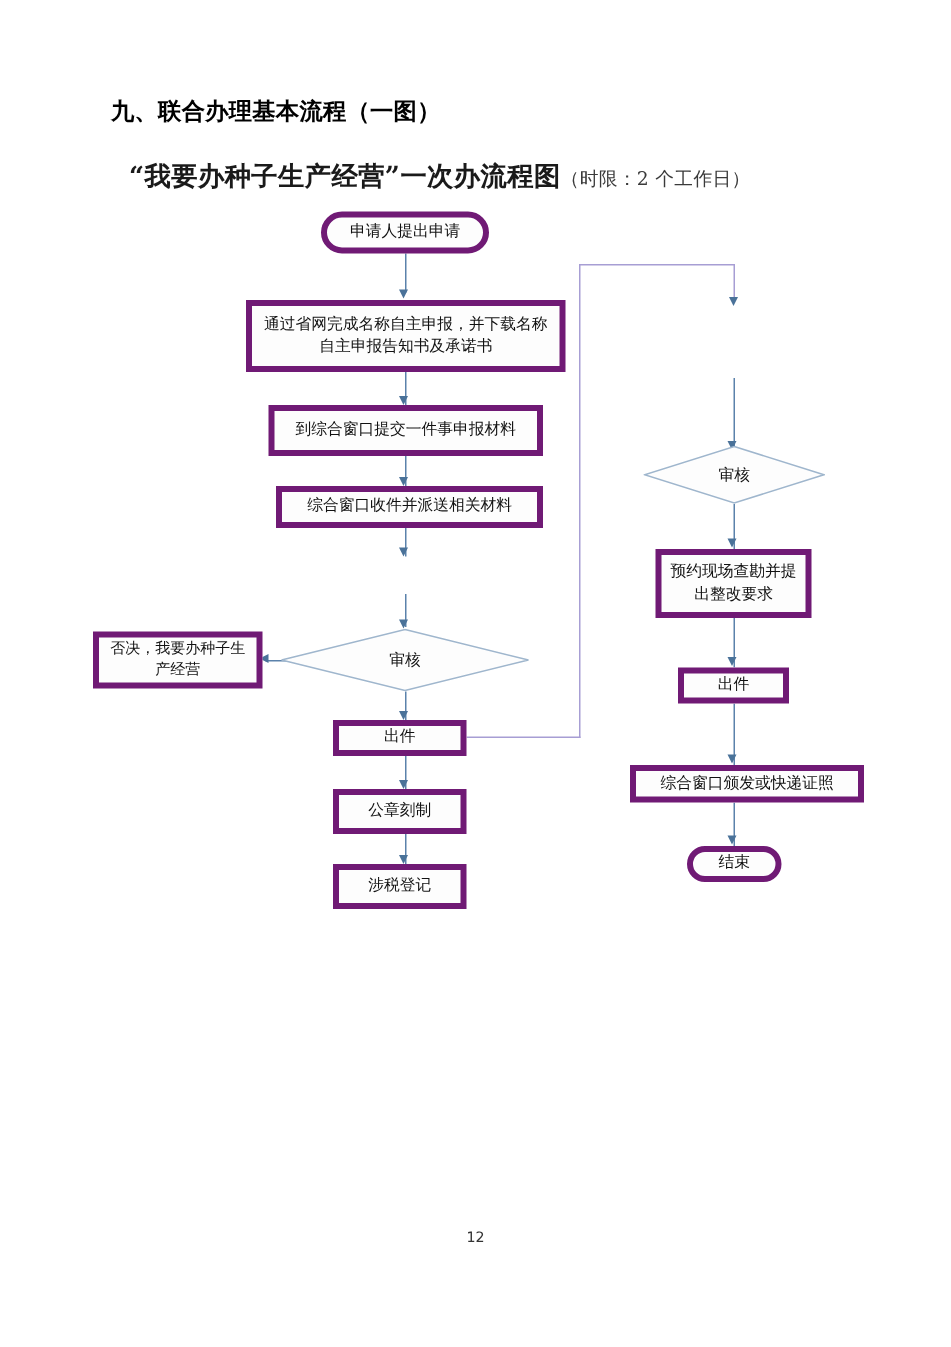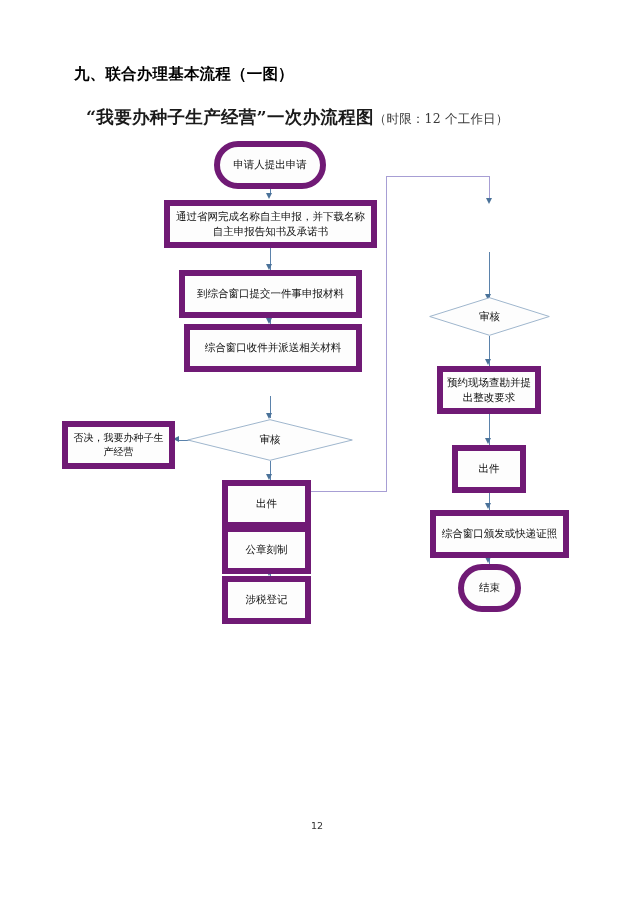--- a/index.html
+++ b/index.html
@@ -59,30 +59,30 @@
     font-family: "DejaVu Sans", "Liberation Sans", sans-serif;
     font-size: 9.5px;
     color: #333333;
   }
 
   
   .node {
     position: absolute;
     box-sizing: border-box;
     background: #fdfdfd;
-    border: 6px solid #701a75;
+    border: 4px solid #701a75;
     display: flex;
     align-items: center;
     justify-content: center;
     text-align: center;
     font-family: "DejaVu Serif", "Liberation Serif", serif;
     font-size: 10.5px;
     line-height: 1.45;
     color: #111111;
-    padding: 18px 3px;
+    padding: 8px 3px;
   }
   .node.stadium {
     border-radius: 999px;
   }
   .node.small-text {
     font-size: 10px;
   }
 
   
   .diamond {
@@ -140,21 +140,21 @@
     border-right: 6px solid #4a7299;
   }
 </style>
 </head>
 <body>
 
 <div id="page">
 
   <div class="heading-1">九、联合办理基本流程（一图）</div>
   <div class="heading-2">
-    <span class="main">“我要办种子生产经营”一次办流程图</span><span class="paren">（时限：12 个工作日）</span>
+    <span class="main">“我要办种子生产经营”一次办流程图</span><span class="paren">（时限：2 个工作日）</span>
   </div>
 
   <div class="line-v" style="left:270px; top:169px; height:26px;"></div>
   <div class="arrow-down" style="left:266.4px; top:193px;"></div>
 
   <div class="line-v" style="left:270px; top:248px; height:22px;"></div>
   <div class="arrow-down" style="left:266.4px; top:264px;"></div>
 
   <div class="line-v" style="left:270px; top:304px; height:20px;"></div>
   <div class="arrow-down" style="left:266.4px; top:318px;"></div>
@@ -247,21 +247,21 @@
   </div>
 
   <div class="node" style="left:437px; top:366px; width:104px; height:46px;">
     <span>预约现场查勘并提出整改要求</span>
   </div>
 
   <div class="node" style="left:452px; top:445px; width:74px; height:24px;">
     <span>出件</span>
   </div>
 
-  <div class="node" style="left:420px; top:510px; width:139px; height:25px;margin-left:10px;">
+  <div class="node" style="left:420px; top:510px; width:156px; height:25px;">
     <span>综合窗口颁发或快递证照</span>
   </div>
 
   <div class="node stadium" style="left:458px; top:564px; width:63px; height:22px;">
     <span>结束</span>
   </div>
 
   <div class="page-number">12</div>
 
 </div>

